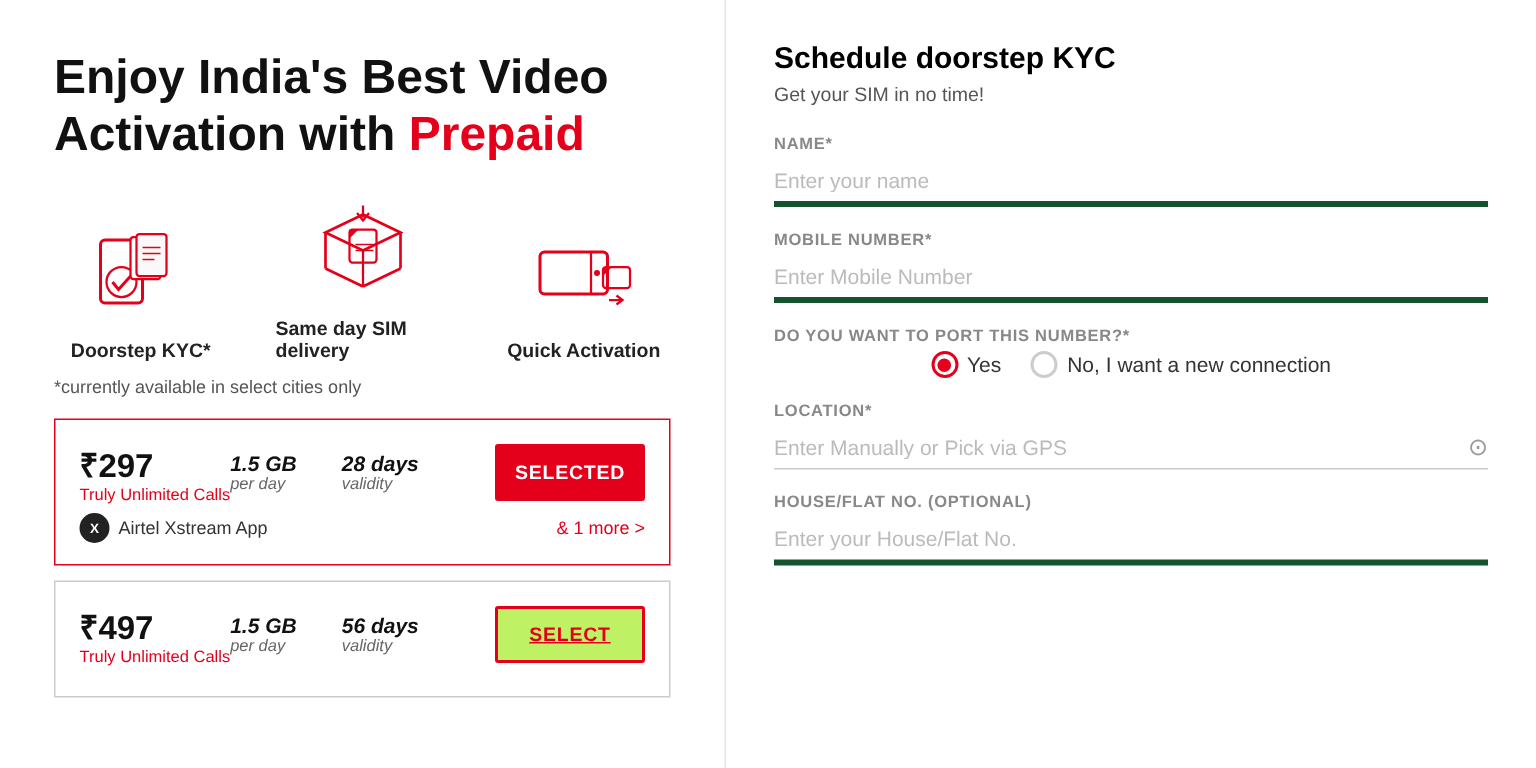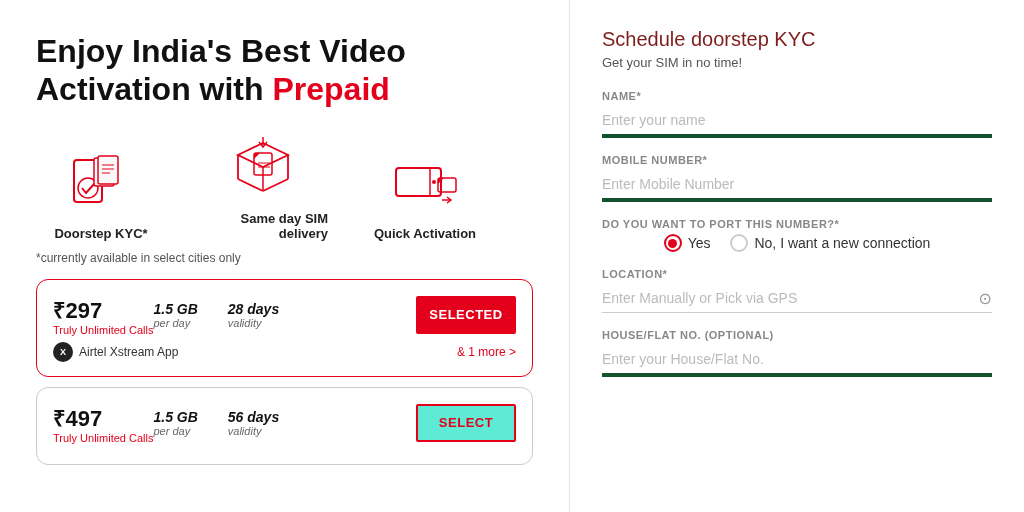--- a/index.html
+++ b/index.html
@@ -13,21 +13,21 @@
     }
     .container {
       width: 1024px;
       height: 512px;
       background: #fff;
       display: flex;
       overflow: hidden;
     }
     
     .left-panel {
-      width: 570px;
+      width: 484px;
       padding: 32px 36px;
       background: #fff;
       border-right: 1px solid #e5e5e5;
       overflow: hidden;
     }
     .headline {
       font-size: 32px;
       font-weight: 700;
       color: #111;
       line-height: 1.2;
@@ -53,31 +53,31 @@
       width: 80px;
       height: 70px;
       display: flex;
       align-items: center;
       justify-content: center;
     }
     .feature-label {
       font-size: 13px;
       font-weight: 600;
       color: #222;
-      text-align: right;
+      text-align: left;
     }
     .disclaimer {
       font-size: 12px;
       color: #555;
       margin-bottom: 14px;
     }
     
     .plan-card {
       border: 1.5px solid #ccc;
-      border-radius: 12px;
+      border-radius: 0;
       margin-bottom: 10px;
       padding: 14px 16px;
     }
     .plan-card.selected-card {
       border-color: #e4001b;
     }
     .plan-top-row {
       display: flex;
       align-items: center;
       justify-content: space-between;
@@ -120,22 +120,23 @@
       border: 2px solid #e4001b;
       background: #e4001b;
       color: #fff;
       font-size: 13px;
       font-weight: 700;
       letter-spacing: 0.5px;
       cursor: pointer;
       border-radius: 2px;
     }
     .select-btn.outline {
-      background: #5eead4;
+      background: #bef264;
       color: #e4001b;
+      text-decoration: underline;
     }
     .plan-bottom-row {
       display: flex;
       align-items: center;
       justify-content: space-between;
       margin-top: 6px;
     }
     .app-badge {
       display: flex;
       align-items: center;
@@ -163,22 +164,22 @@
 
     
     .right-panel {
       flex: 1;
       padding: 28px 32px;
       background: #fff;
       overflow-y: auto;
     }
     .form-title {
       font-size: 20px;
-      font-weight: 400;
-      color: #7f1d1d;
+      font-weight: 700;
+      color: #000000;
       margin-bottom: 4px;
     }
     .form-subtitle {
       font-size: 13px;
       color: #555;
       margin-bottom: 20px;
     }
     .form-group {
       margin-bottom: 16px;
     }

